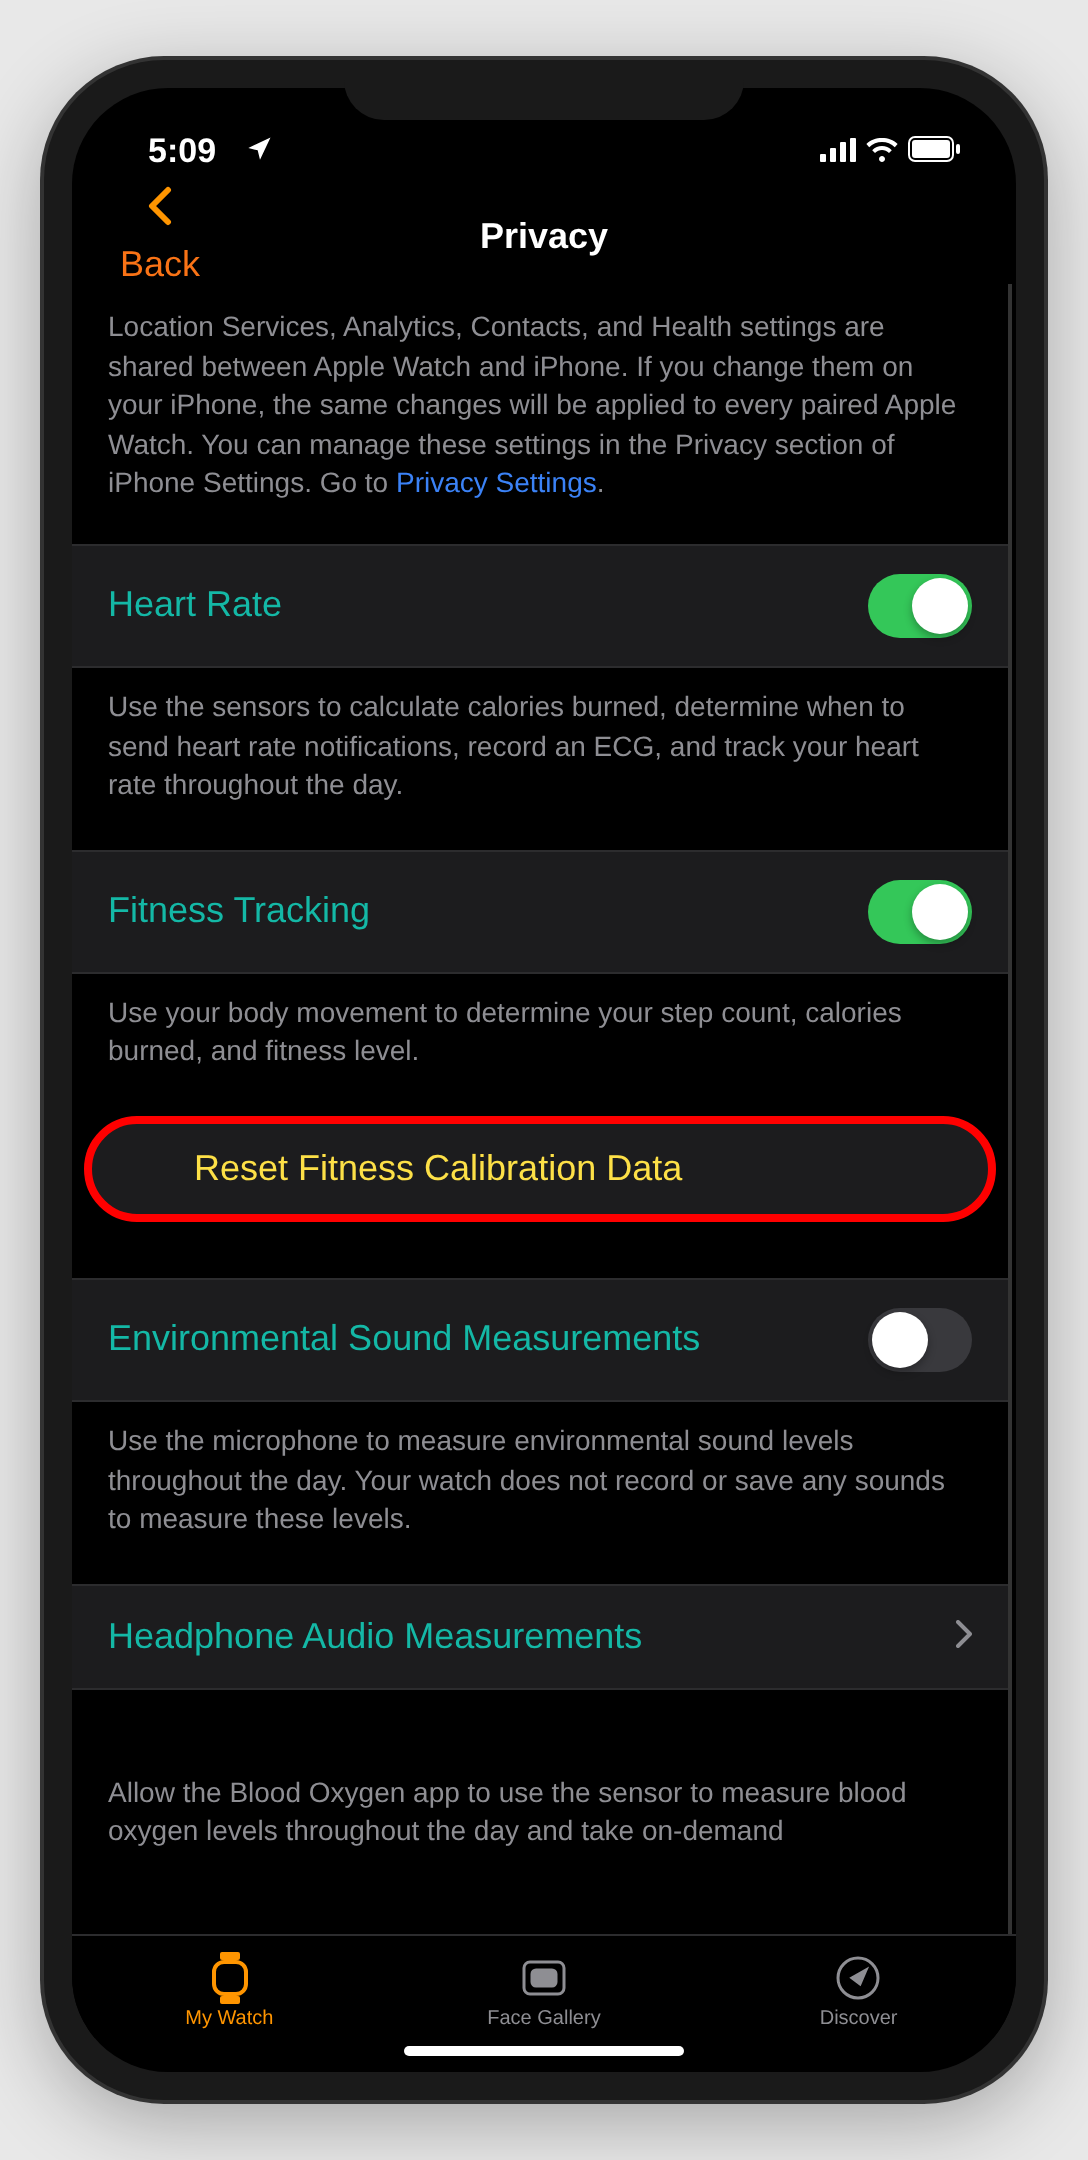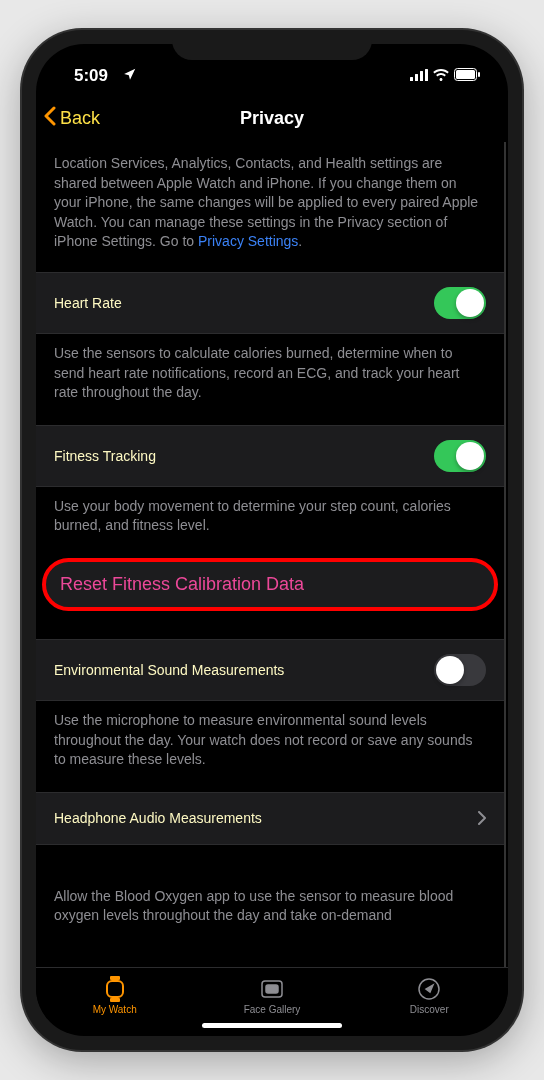--- a/index.html
+++ b/index.html
@@ -69,26 +69,27 @@
     .nav-bar {
       display: flex;
       align-items: center;
       justify-content: center;
       position: relative;
       padding: 10px 16px;
       height: 48px;
     }
     .back-button {
       position: absolute;
-      left: 8px;
-      display: flex;
-      align-items: center;
-      color: #fde047;
+      left: 24px;
+      display: flex;
+      align-items: center;
+      color: #f97316;
       font-size: 18px;
       gap: 4px;
+      flex-direction: column;
     }
     .nav-title {
       color: #fff;
       font-size: 18px;
       font-weight: 700;
     }
     .content {
       flex: 1;
       overflow-y: auto;
       border-right: 2px solid #333;
@@ -106,26 +107,27 @@
     .setting-row {
       background: #1c1c1e;
       padding: 14px 18px;
       display: flex;
       justify-content: space-between;
       align-items: center;
       border-top: 0.5px solid #2c2c2e;
       border-bottom: 0.5px solid #2c2c2e;
     }
     .setting-label {
-      color: #fef9c3;
-      font-size: 14px;
+      color: #14b8a6;
+      font-size: 18px;
     }
     .setting-label-orange {
-      color: #ec4899;
+      color: #fde047;
       font-size: 18px;
+      margin-left: 37px;
     }
     .setting-description {
       color: #8e8e93;
       font-size: 14px;
       line-height: 1.4;
       padding: 10px 18px 22px;
     }
     .toggle {
       width: 52px;
       height: 32px;

